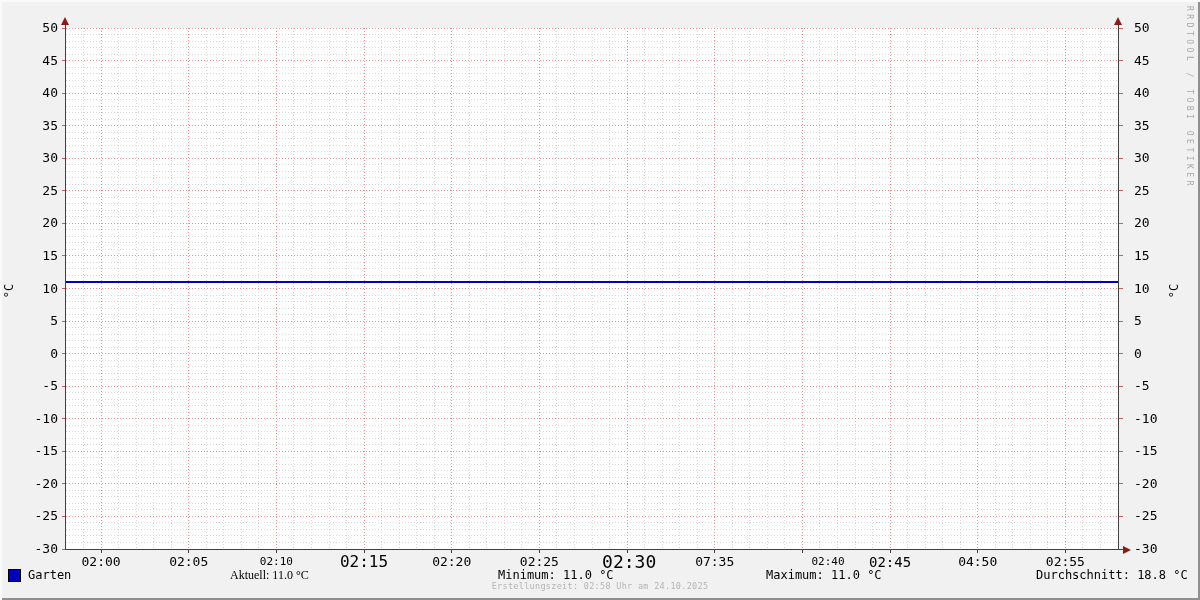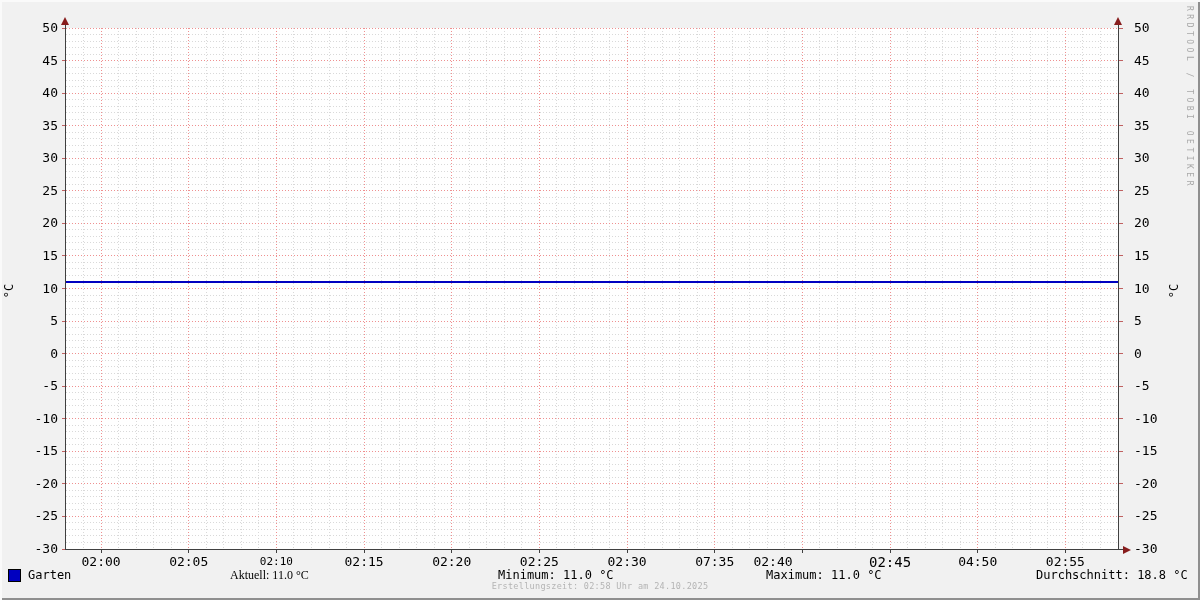--- a/index.html
+++ b/index.html
@@ -250,36 +250,36 @@
       <div style="position: absolute; left: 100.567px; top: 549px; width: 1px; height: 4px; background: rgb(64, 64, 64);"></div>
       <div style="position: absolute; left: 76.0667px; top: 555px; width: 50px; text-align: center; font-size: 13px; line-height: 14px; color: rgb(0, 0, 0);">02:00</div>
       <div style="position: absolute; left: 188.233px; top: 28px; width: 1px; height: 521px; background-image: repeating-linear-gradient(rgb(239, 144, 144) 0px, rgb(239, 144, 144) 1px, transparent 1px, transparent 3px);"></div>
       <div style="position: absolute; left: 188.233px; top: 549px; width: 1px; height: 4px; background: rgb(64, 64, 64);"></div>
       <div style="position: absolute; left: 163.733px; top: 555px; width: 50px; text-align: center; font-size: 13px; line-height: 14px; color: rgb(0, 0, 0);">02:05</div>
       <div style="position: absolute; left: 275.9px; top: 28px; width: 1px; height: 521px; background-image: repeating-linear-gradient(rgb(239, 144, 144) 0px, rgb(239, 144, 144) 1px, transparent 1px, transparent 3px);"></div>
       <div style="position: absolute; left: 275.9px; top: 549px; width: 1px; height: 4px; background: rgb(64, 64, 64);"></div>
       <div style="position: absolute; left: 251.4px; top: 555px; width: 50px; text-align: center; font-size: 11px; line-height: 14px; color: rgb(0, 0, 0);">02:10</div>
       <div style="position: absolute; left: 363.567px; top: 28px; width: 1px; height: 521px; background-image: repeating-linear-gradient(rgb(239, 144, 144) 0px, rgb(239, 144, 144) 1px, transparent 1px, transparent 3px);"></div>
       <div style="position: absolute; left: 363.567px; top: 549px; width: 1px; height: 4px; background: rgb(64, 64, 64);"></div>
-      <div style="position: absolute; left: 339.067px; top: 555px; width: 50px; text-align: center; font-size: 13px; line-height: 14px; color: rgb(0, 0, 0);">02:15</div>
+      <div style="position: absolute; left: 339.067px; top: 555px; width: 50px; text-align: center; font-size: 16px; line-height: 14px; color: rgb(0, 0, 0);">02:15</div>
       <div style="position: absolute; left: 451.233px; top: 28px; width: 1px; height: 521px; background-image: repeating-linear-gradient(rgb(239, 144, 144) 0px, rgb(239, 144, 144) 1px, transparent 1px, transparent 3px);"></div>
       <div style="position: absolute; left: 451.233px; top: 549px; width: 1px; height: 4px; background: rgb(64, 64, 64);"></div>
       <div style="position: absolute; left: 426.733px; top: 555px; width: 50px; text-align: center; font-size: 13px; line-height: 14px; color: rgb(0, 0, 0);">02:20</div>
       <div style="position: absolute; left: 538.9px; top: 28px; width: 1px; height: 521px; background-image: repeating-linear-gradient(rgb(239, 144, 144) 0px, rgb(239, 144, 144) 1px, transparent 1px, transparent 3px);"></div>
       <div style="position: absolute; left: 538.9px; top: 549px; width: 1px; height: 4px; background: rgb(64, 64, 64);"></div>
       <div style="position: absolute; left: 514.4px; top: 555px; width: 50px; text-align: center; font-size: 13px; line-height: 14px; color: rgb(0, 0, 0);">02:25</div>
       <div style="position: absolute; left: 626.567px; top: 28px; width: 1px; height: 521px; background-image: repeating-linear-gradient(rgb(239, 144, 144) 0px, rgb(239, 144, 144) 1px, transparent 1px, transparent 3px);"></div>
       <div style="position: absolute; left: 626.567px; top: 549px; width: 1px; height: 4px; background: rgb(64, 64, 64);"></div>
-      <div style="position: absolute; left: 602.067px; top: 555px; width: 50px; text-align: center; font-size: 13px; line-height: 14px; color: rgb(0, 0, 0);">02:30</div>
+      <div style="position: absolute; left: 602.067px; top: 555px; width: 50px; text-align: center; font-size: 18px; line-height: 14px; color: rgb(0, 0, 0);">02:30</div>
       <div style="position: absolute; left: 714.233px; top: 28px; width: 1px; height: 521px; background-image: repeating-linear-gradient(rgb(239, 144, 144) 0px, rgb(239, 144, 144) 1px, transparent 1px, transparent 3px);"></div>
       <div style="position: absolute; left: 714.233px; top: 549px; width: 1px; height: 4px; background: rgb(64, 64, 64);"></div>
       <div style="position: absolute; left: 689.733px; top: 555px; width: 50px; text-align: center; font-size: 13px; line-height: 14px; color: rgb(0, 0, 0);">07:35</div>
       <div style="position: absolute; left: 801.9px; top: 28px; width: 1px; height: 521px; background-image: repeating-linear-gradient(rgb(239, 144, 144) 0px, rgb(239, 144, 144) 1px, transparent 1px, transparent 3px);"></div>
       <div style="position: absolute; left: 801.9px; top: 549px; width: 1px; height: 4px; background: rgb(64, 64, 64);"></div>
-      <div style="position: absolute; left: 748px; top: 555px; width: 50px; text-align: center; font-size: 13px; line-height: 14px; color: rgb(0, 0, 0);">02:40</div>
+      <div style="position: absolute; left: 803px; top: 555px; width: 50px; text-align: center; font-size: 11px; line-height: 14px; color: rgb(0, 0, 0);">02:40</div>
       <div style="position: absolute; left: 889.567px; top: 28px; width: 1px; height: 521px; background-image: repeating-linear-gradient(rgb(239, 144, 144) 0px, rgb(239, 144, 144) 1px, transparent 1px, transparent 3px);"></div>
       <div style="position: absolute; left: 889.567px; top: 549px; width: 1px; height: 4px; background: rgb(64, 64, 64);"></div>
       <div style="position: absolute; left: 865.067px; top: 555px; width: 50px; text-align: center; font-size: 14px; line-height: 14px; color: rgb(0, 0, 0);">02:45</div>
       <div style="position: absolute; left: 977.233px; top: 28px; width: 1px; height: 521px; background-image: repeating-linear-gradient(rgb(239, 144, 144) 0px, rgb(239, 144, 144) 1px, transparent 1px, transparent 3px);"></div>
       <div style="position: absolute; left: 977.233px; top: 549px; width: 1px; height: 4px; background: rgb(64, 64, 64);"></div>
       <div style="position: absolute; left: 952.733px; top: 555px; width: 50px; text-align: center; font-size: 13px; line-height: 14px; color: rgb(0, 0, 0);">04:50</div>
       <div style="position: absolute; left: 1064.9px; top: 28px; width: 1px; height: 521px; background-image: repeating-linear-gradient(rgb(239, 144, 144) 0px, rgb(239, 144, 144) 1px, transparent 1px, transparent 3px);"></div>
       <div style="position: absolute; left: 1064.9px; top: 549px; width: 1px; height: 4px; background: rgb(64, 64, 64);"></div>
       <div style="position: absolute; left: 1040.4px; top: 555px; width: 50px; text-align: center; font-size: 13px; line-height: 14px; color: rgb(0, 0, 0);">02:55</div>
       <div style="position: absolute; left: 66px; top: 280.988px; width: 1052px; height: 2px; background: rgb(0, 0, 192);"></div>

